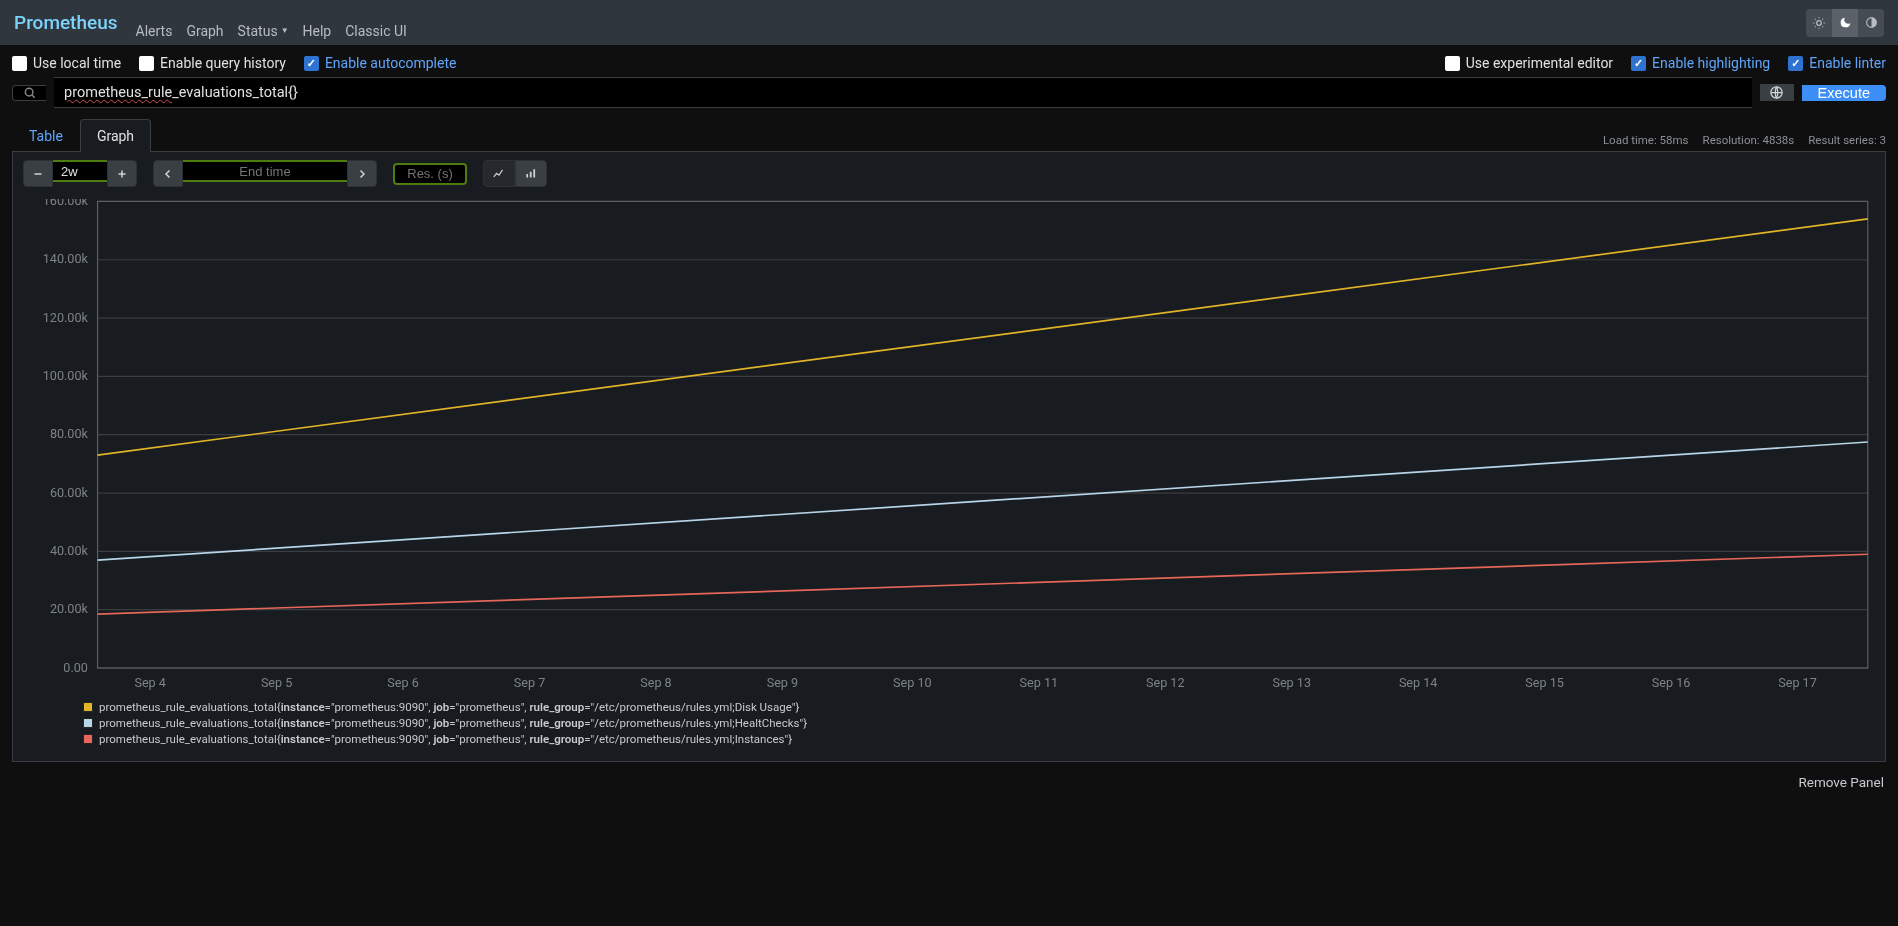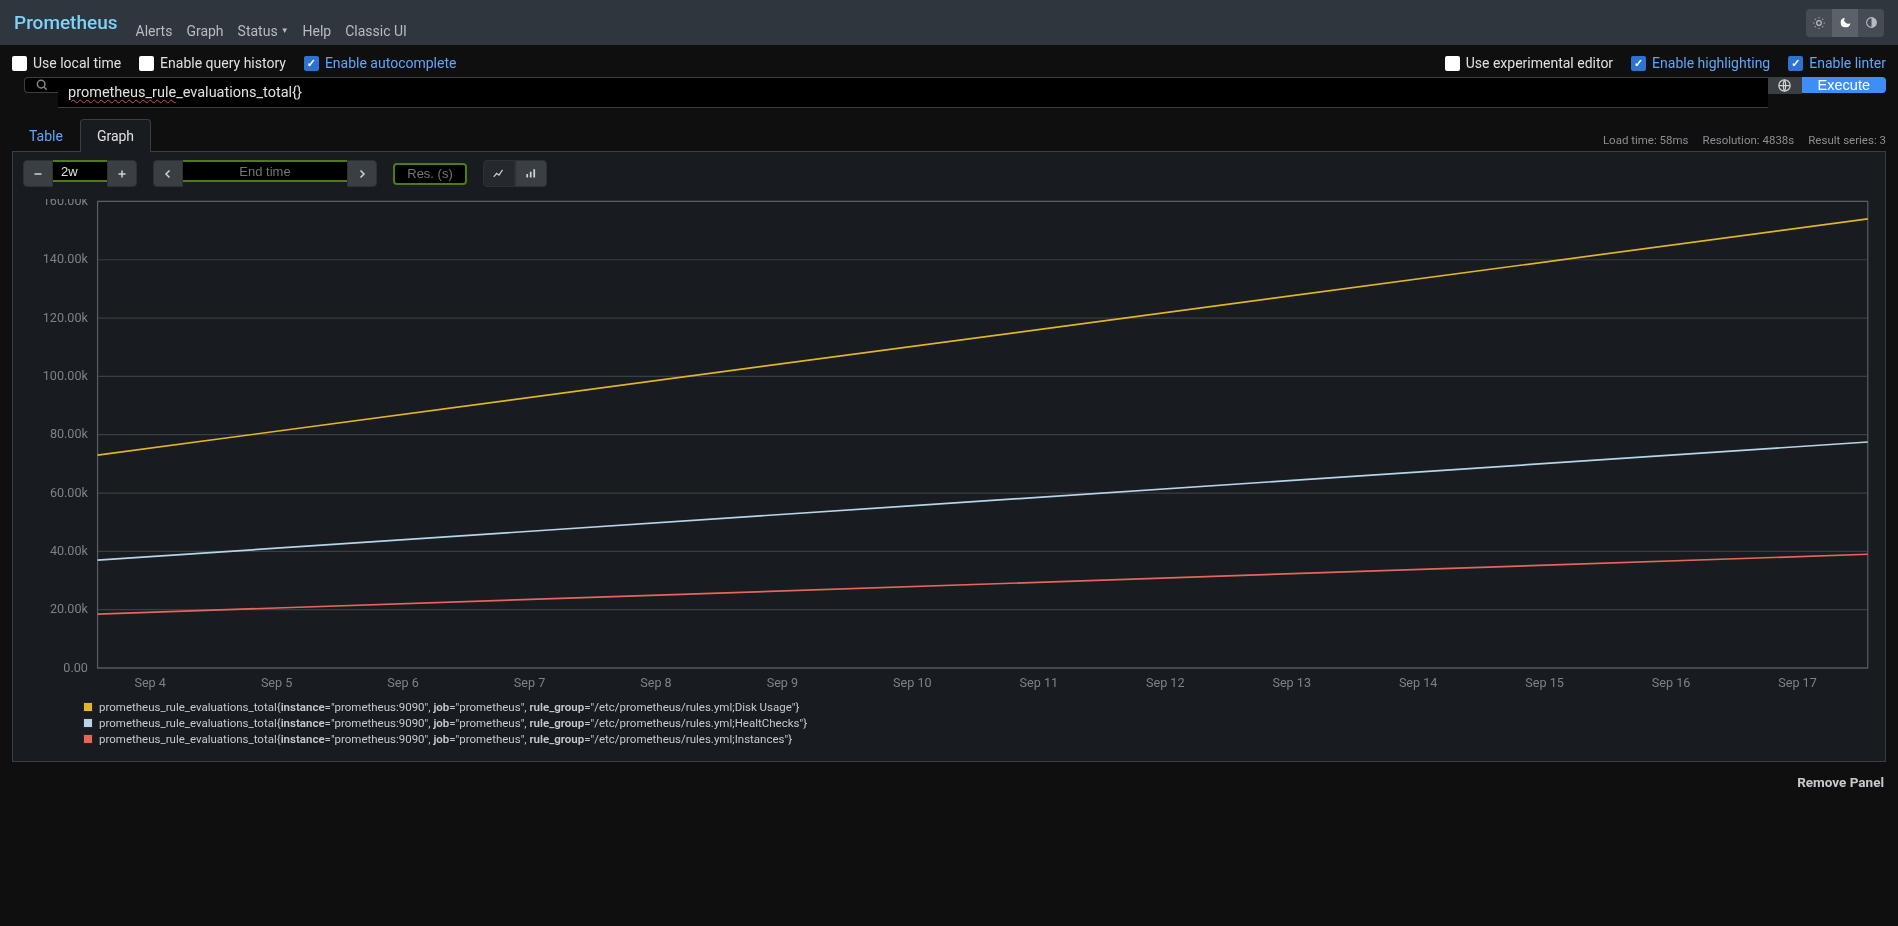--- a/index.html
+++ b/index.html
@@ -62,24 +62,23 @@
   .chk {
     width:15px; height:15px; border-radius:2px;
     display:inline-flex; align-items:center; justify-content:center;
     font-size:11px; font-weight:bold;
   }
   .chk.unchecked { background:#fff; }
   .chk.checked { background:#2e72d2; color:#fff; }
   .opt .blue-label { color: var(--link); }
   
   .query-bar {
-    display:flex; gap:0;
+    display:flex; gap:8px;
     padding: 0 12px 4px 12px;
-    align-items:flex-start;
-    margin-left:12px;
+    align-items:center;
   }
   .q-icon {
     width:34px; background:#000; border:1px solid var(--border);
     border-right:none; border-radius:4px 0 0 4px;
     display:flex; align-items:center; justify-content:center;
     color:#888;
   }
   .q-input {
     flex:1; background:#000; color:#e0e0e0;
     border:1px solid var(--border); border-left:none; border-right:none;
@@ -153,21 +152,21 @@
   .legend { margin-top:7px; margin-left:60px; font-size:11.5px; color:#c6cad0;}
   .legend-row{ display:flex; align-items:center; gap:6px; padding:1px 0;}
   .swatch{ width:10px; height:10px; border:1px solid #222; border-radius:1px;}
   .legend-hint{ color:#7d828a; margin-top:6px;}
   .legend b{font-weight:600;}
   
   .remove-panel{
     text-align:right; padding:4px 14px 10px 0;
     color:#c6cad0; font-size:13.5px;
   }
-  .remove-panel span{cursor:pointer;font-weight:bold;}
+  .remove-panel span{cursor:pointer;}
   .underline-red{ text-decoration: underline wavy #c94f4f 1px; text-underline-offset:2px;}
 </style>
 </head>
 <body>
 
 <div class="navbar">
   <div class="nav-left">
     <div class="brand">Prometheus</div>
     <div class="nav-links">
       <div class="nav-link">Alerts</div>

